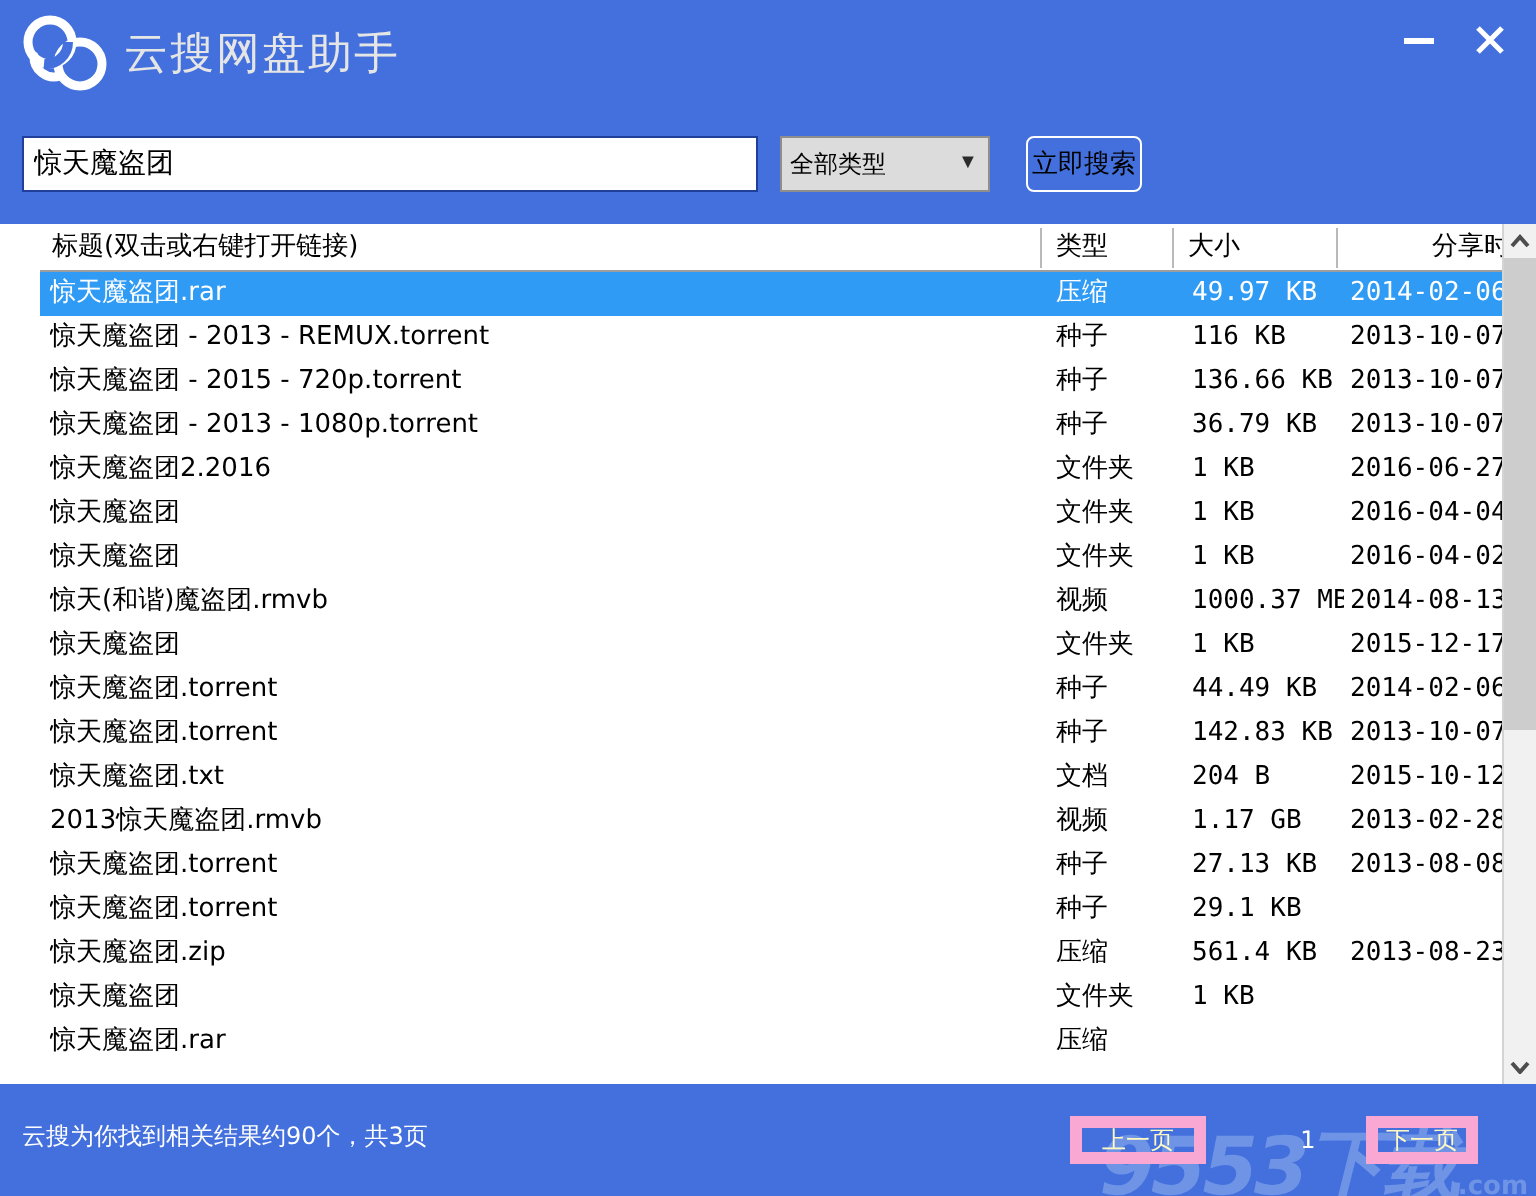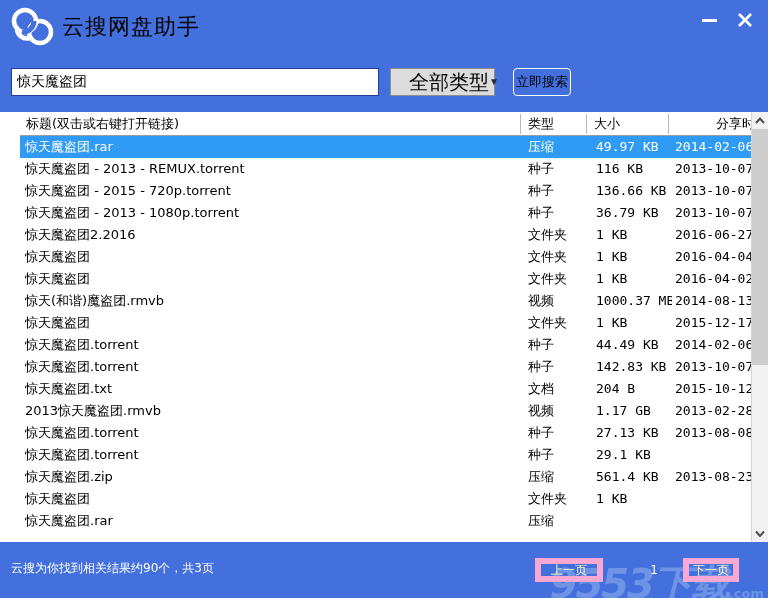--- a/index.html
+++ b/index.html
@@ -32,21 +32,21 @@
   }
   .logo-wrap {
     position: absolute;
     left: 10px; top: 6px;
     width: 46px; height: 44px;
   }
   .app-title {
     position: absolute;
     left: 62px; top: 12px;
     font-size: 22px;
-    color: #000000;
+    color: #e5e5e5;
     letter-spacing: 1px;
     line-height: 30px;
     white-space: nowrap;
   }
   .win-btns {
     position: absolute;
     right: 8px; top: 4px;
     height: 32px;
     display: flex;
     align-items: center;
@@ -96,23 +96,23 @@
     height: 28px;
     background: #dcdcdc;
     border: 1px solid #8e8e8e;
     box-sizing: border-box;
     display: flex;
     align-items: center;
     cursor: pointer;
   }
   .type-select .sel-text {
     font-family: "DejaVu Sans", "Liberation Sans", sans-serif;
-    font-size: 20px;
+    font-size: 12px;
     color: #000000;
-    padding-left: 18px;
+    padding-left: 4px;
     flex: 1;
     white-space: nowrap;
   }
   .type-select .chev {
     width: 20px;
     text-align: center;
     font-size: 10px;
     color: #2b2b2b;
     line-height: 1;
   }

